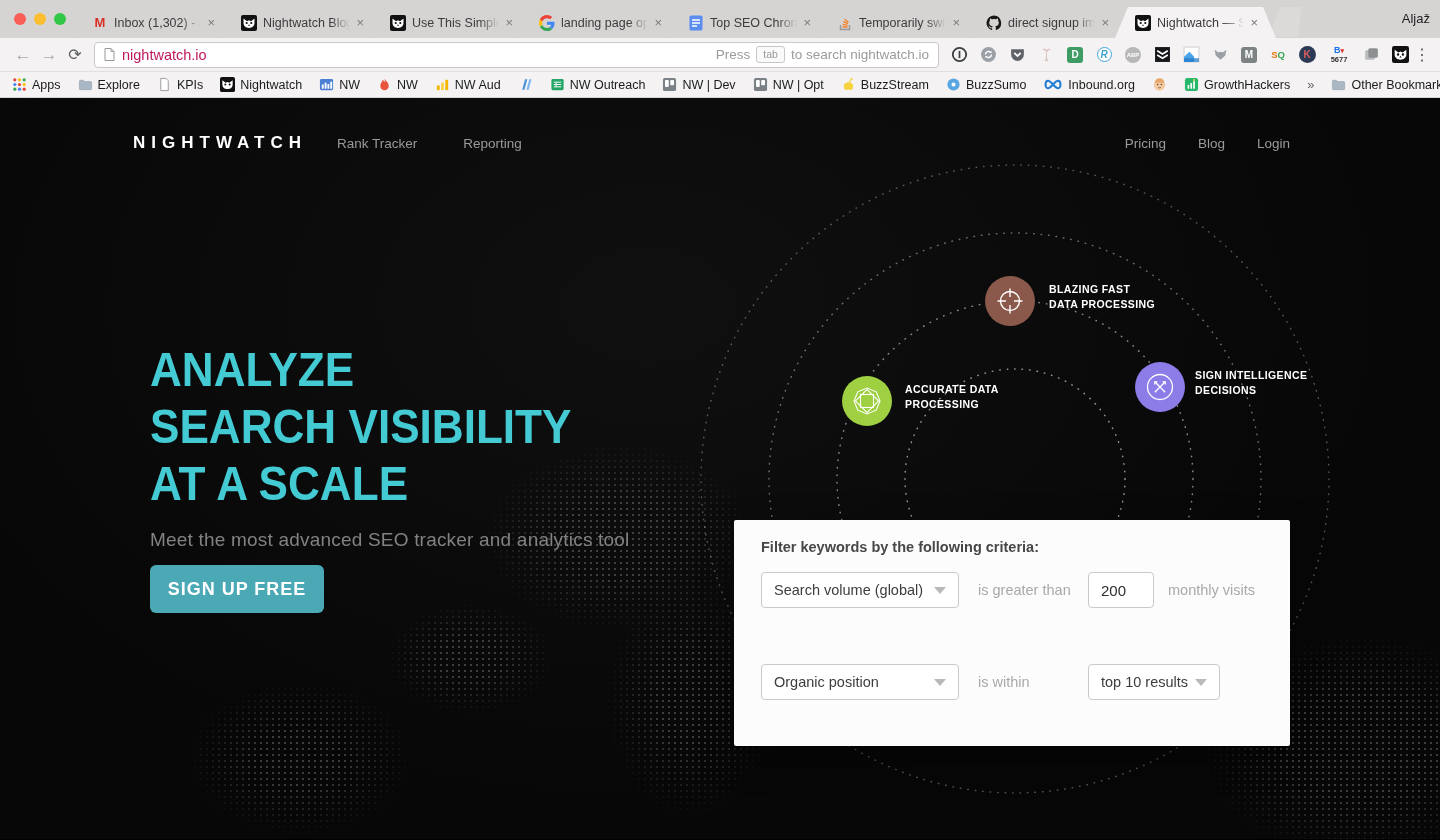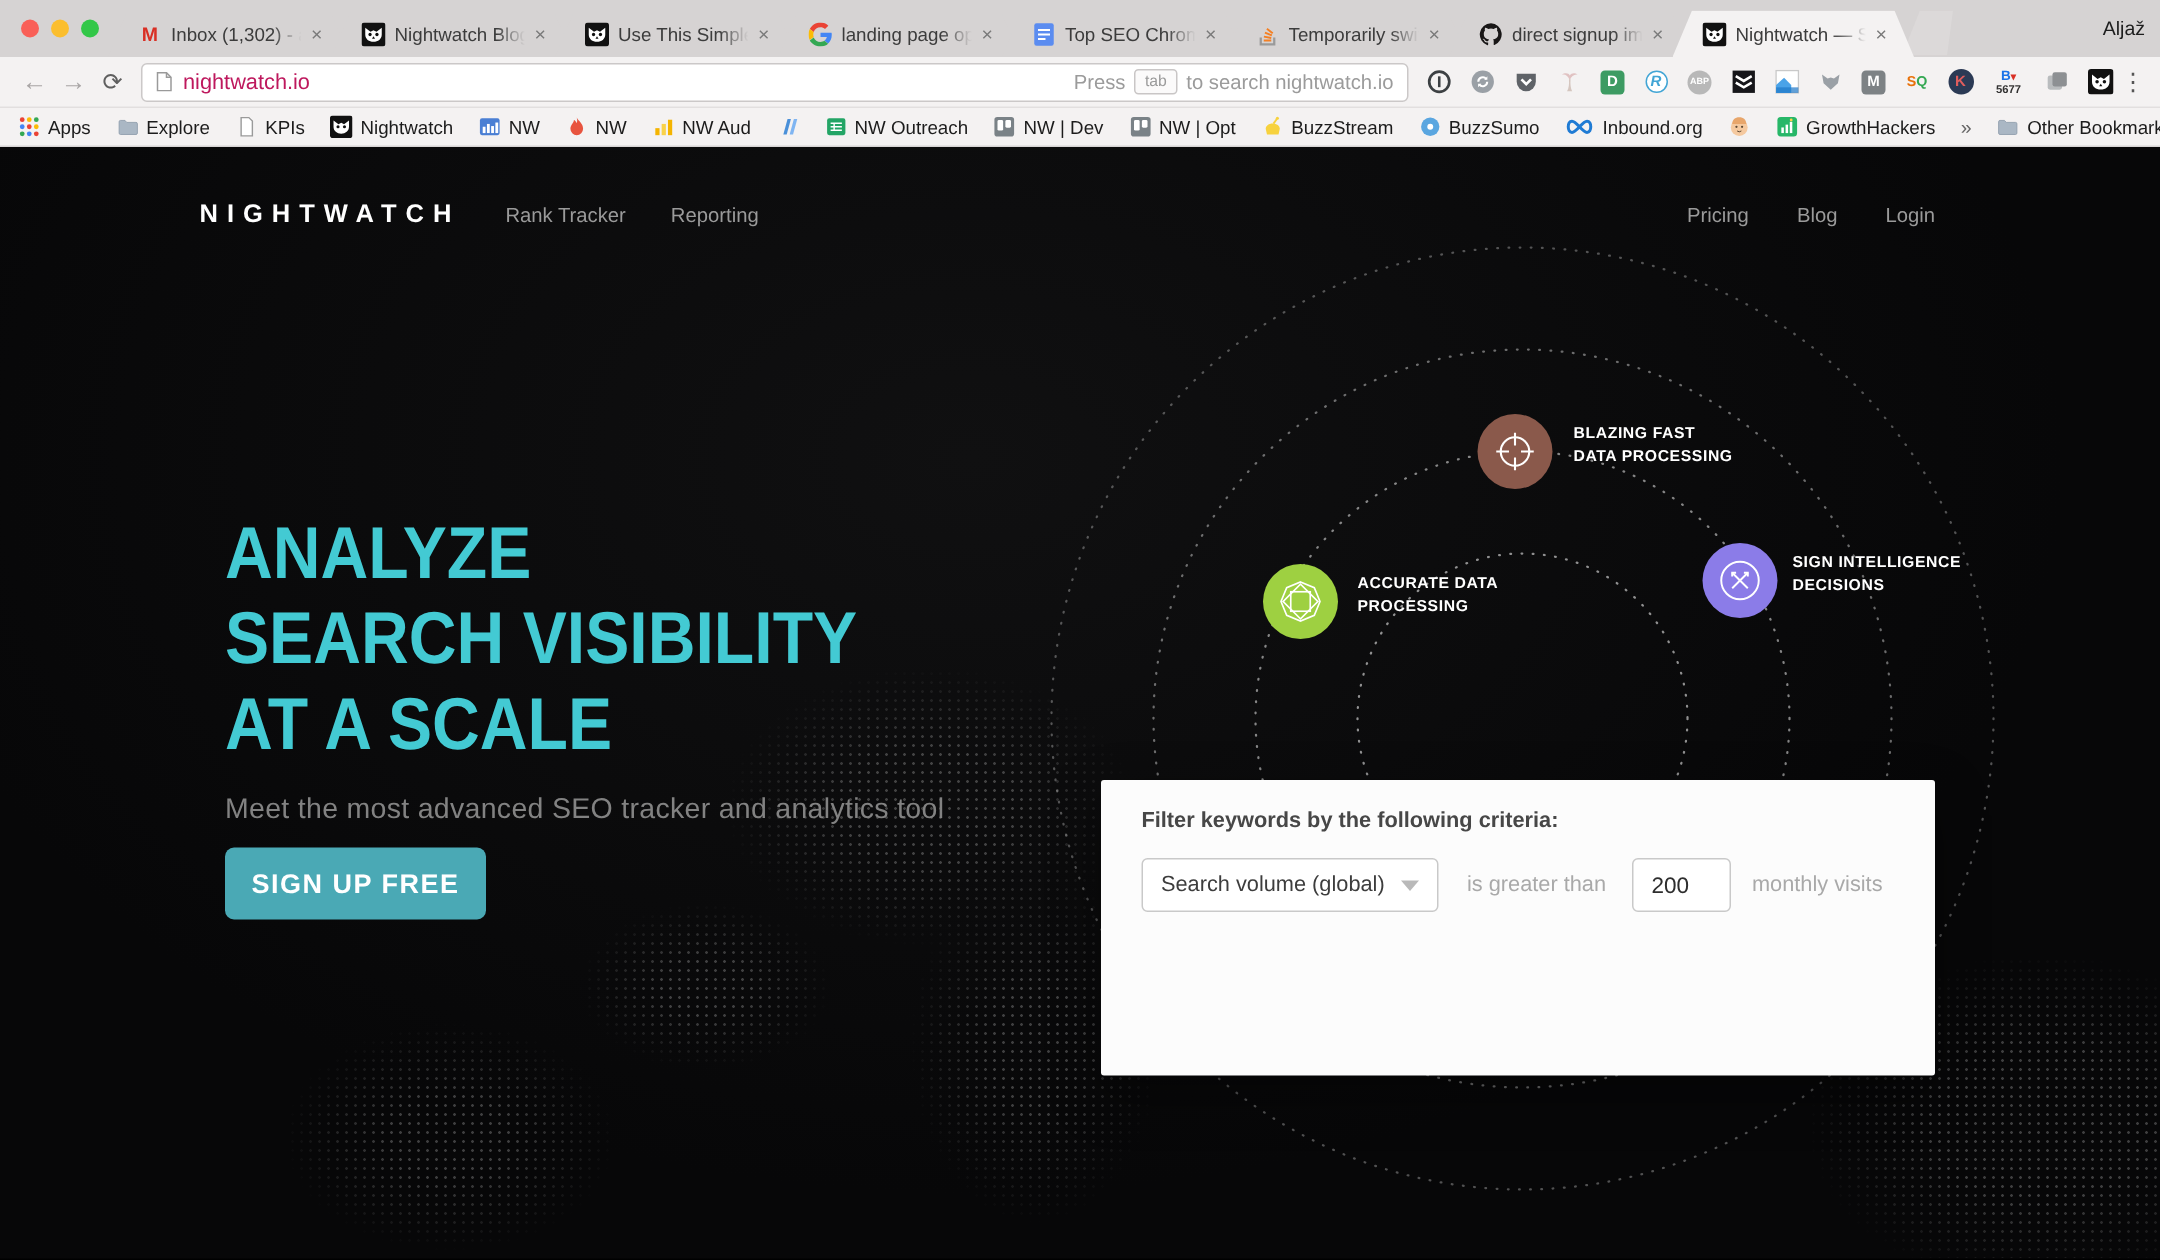--- a/index.html
+++ b/index.html
@@ -68,39 +68,39 @@
     mask-image:
       radial-gradient(ellipse 190px 130px at 620px 440px, #000 30%, transparent 72%),
       radial-gradient(ellipse 120px 170px at 690px 600px, #000 25%, transparent 70%),
       radial-gradient(ellipse 160px 110px at 300px 660px, #000 25%, transparent 70%),
       radial-gradient(ellipse 210px 150px at 1360px 650px, #000 35%, transparent 75%),
       radial-gradient(ellipse 120px 80px at 470px 560px, #000 25%, transparent 70%); }
   .orbits { position:absolute; inset:0; z-index:1; }
 
   .siteheader { position:absolute; left:0; right:0; top:20px; height:50px; z-index:2; display:flex; align-items:center; }
   .logo { margin-left:133px; color:#fff; font-size:17px; font-weight:bold; letter-spacing:6px; }
-  .mainnav { display:flex; gap:30px; margin-left:30px; }
+  .mainnav { display:flex; gap:46px; margin-left:30px; }
   .navlink { color:#9a9a9a; font-size:13.5px; }
   .mainnav-right { display:flex; gap:32px; margin-left:auto; margin-right:150px; }
 
   .hero { position:absolute; left:150px; top:243px; z-index:2; }
   .headline { color:#43cad3; font-weight:bold; font-size:49px; line-height:57px; letter-spacing:0;
               transform:scaleX(.9); transform-origin:left; white-space:nowrap; }
   .subtitle { margin-top:17px; color:#828282; font-size:19px; letter-spacing:.2px; }
   .cta { margin-top:14px; width:174px; height:48px; background:#4aa9b5; border:none; border-radius:6px;
          color:#fff; font-family:inherit; font-weight:bold; font-size:18px; letter-spacing:1px; }
 
   .feature-circle { position:absolute; width:50px; height:50px; border-radius:50%; z-index:2;
                     display:flex; align-items:center; justify-content:center; }
   .feature-circle svg { width:36px; height:36px; }
   .feature-label { position:absolute; z-index:2; color:#fff; font-size:10.5px; font-weight:bold;
                    letter-spacing:.4px; line-height:1.45; }
 
   
-  .card { position:absolute; left:734px; top:422px; width:556px; height:197px; background:#fcfcfc; z-index:3;
+  .card { position:absolute; left:734px; top:422px; width:556px; height:226px; background:#fcfcfc; z-index:3;
           border-radius:2px; box-shadow:0 12px 35px rgba(0,0,0,.4); }
   .card-title { position:absolute; left:27px; top:19px; font-size:14.5px; font-weight:bold; color:#474747; }
   .frow { position:absolute; left:0; right:0; height:36px; }
   .frow.r0{ top:52px; } .frow.r1{ top:98px; } .frow.r2{ top:144px; }
   .fselect { position:absolute; left:27px; width:198px; height:36px; border:1px solid #c9c9c9; border-radius:4px;
              background:#fff; display:flex; align-items:center; padding:0 12px; font-size:14.5px; color:#3d3d3d; }
   .fselect .caret, .vselect .caret { margin-left:auto; width:0; height:0; border-left:6px solid transparent;
              border-right:6px solid transparent; border-top:7px solid #b9b9b9; }
   .frel { position:absolute; left:244px; top:0; height:36px; display:flex; align-items:center;
           font-size:14.5px; color:#a9a9a9; }
@@ -546,15 +546,26 @@
         <div class="fselect">
           <span>Search volume (global)</span>
           <span class="caret"></span>
         </div>
         <div class="frel">is greater than</div>
         <input class="vinput" value="200" style="">
         <div class="vsuffix">monthly visits</div>
       </div>
 
 
+      <div class="frow r2">
+        <div class="fselect">
+          <span>Organic position</span>
+          <span class="caret"></span>
+        </div>
+        <div class="frel">is within</div>
+        <div class="vselect">
+          <span>top 10 results</span>
+          <span class="caret"></span>
+        </div>
+      </div>
     </div>
   </div>
 </div>
 
 </body></html>

